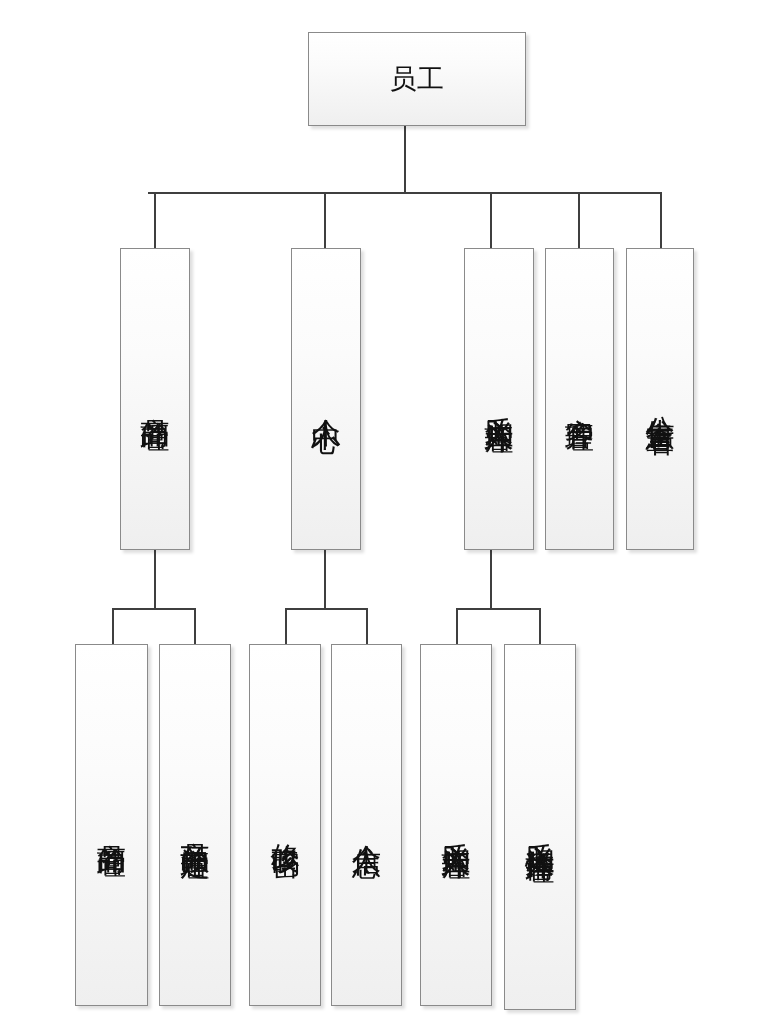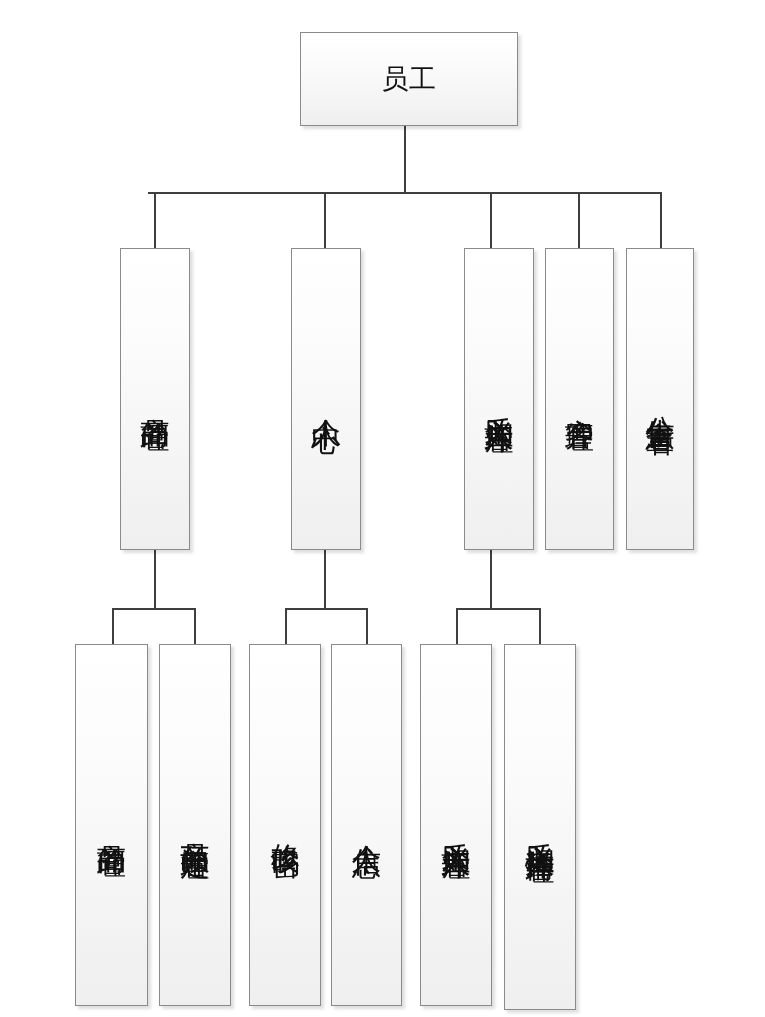--- a/index.html
+++ b/index.html
@@ -77,21 +77,21 @@
   <div class="connector v" style="left:324px; top:548px; height:62px;"></div>
   <div class="connector h" style="left:285px; top:608px; width:83px;"></div>
   <div class="connector v" style="left:285px; top:608px; height:38px;"></div>
   <div class="connector v" style="left:366px; top:608px; height:38px;"></div>
 
   <div class="connector v" style="left:490px; top:548px; height:62px;"></div>
   <div class="connector h" style="left:456px; top:608px; width:85px;"></div>
   <div class="connector v" style="left:456px; top:608px; height:38px;"></div>
   <div class="connector v" style="left:539px; top:608px; height:38px;"></div>
 
-  <div class="node horiz" style="left:300px; top:32px; width:218px; height:94px;">
+  <div class="node horiz" style="left:308px; top:32px; width:218px; height:94px;">
     <span class="node-label">员工</span>
   </div>
 
   <div class="node vert" style="left:120px; top:248px; width:70px; height:302px;">
     <span class="node-label">商品管理</span>
   </div>
 
   <div class="node vert" style="left:291px; top:248px; width:70px; height:302px;">
     <span class="node-label">个人中心</span>
   </div>

